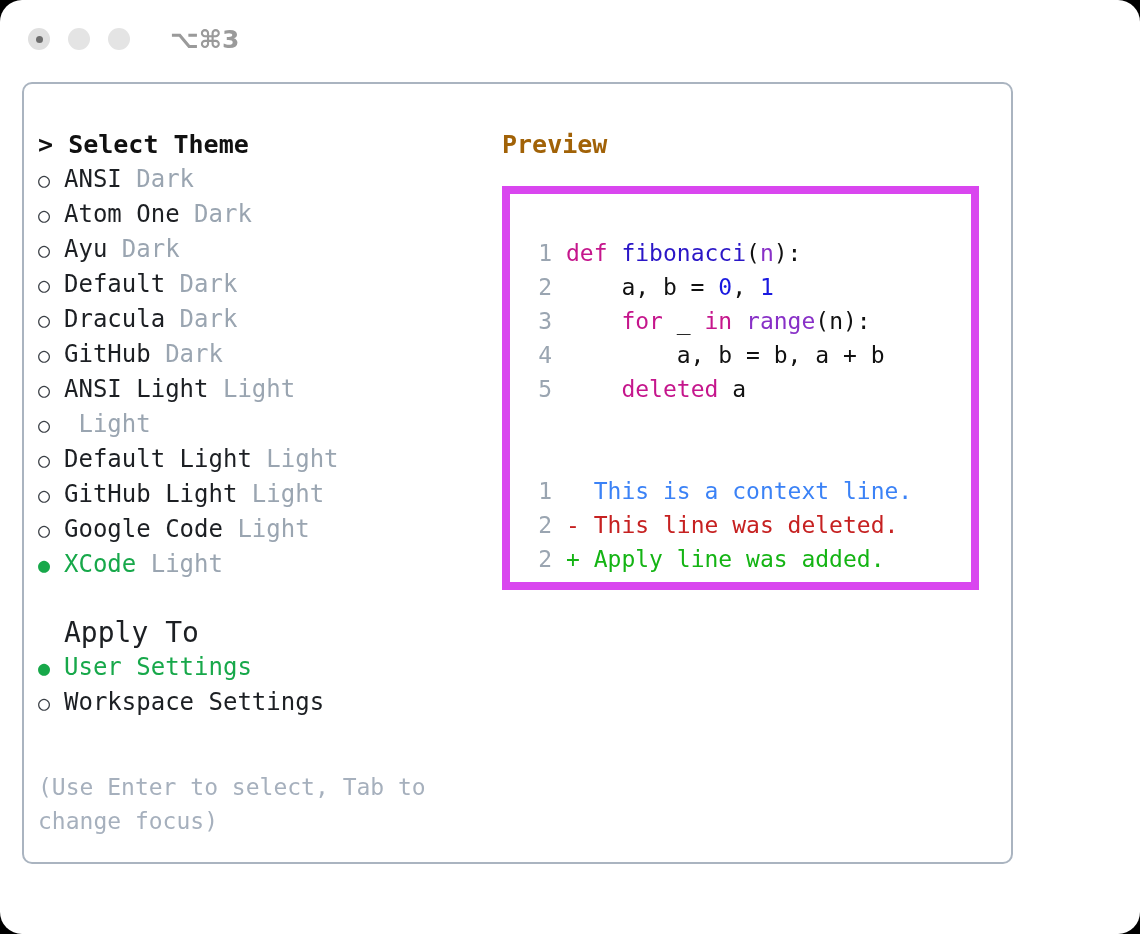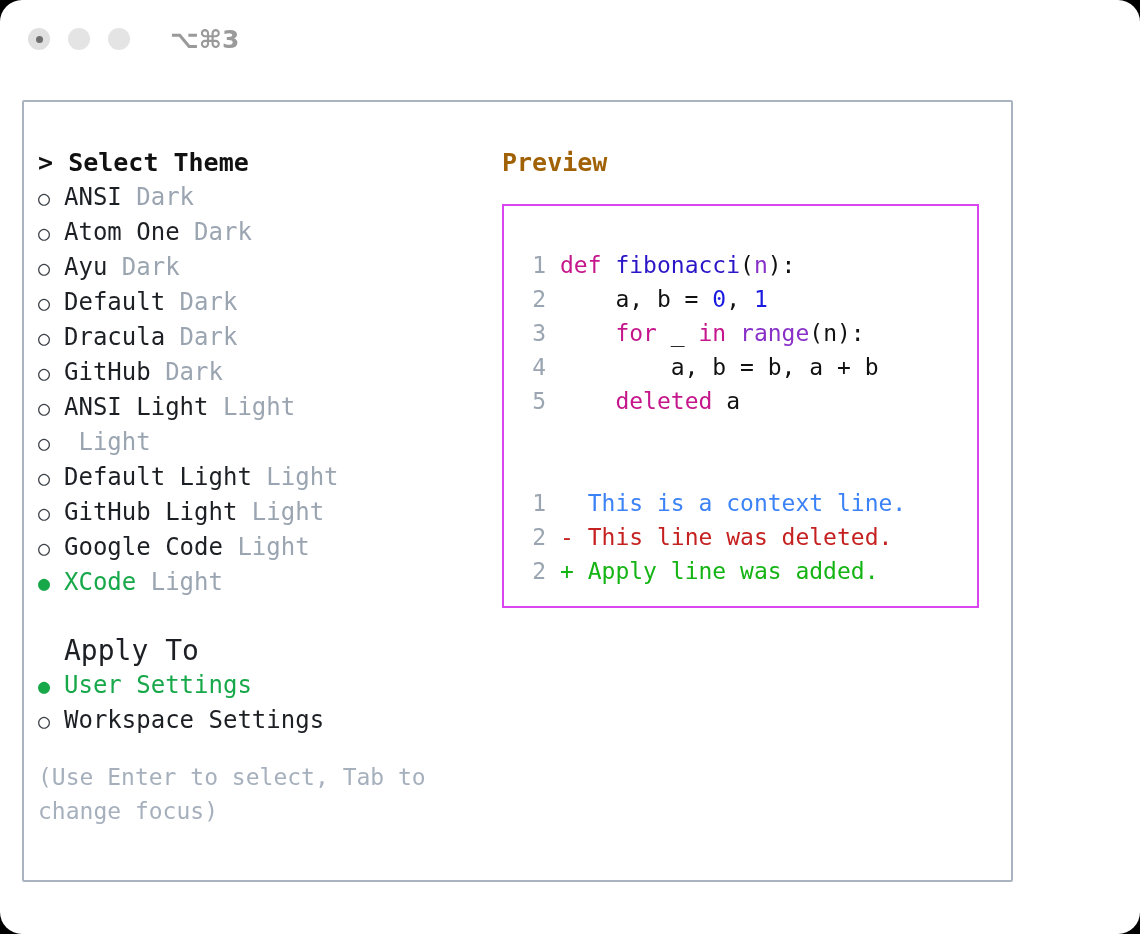--- a/index.html
+++ b/index.html
@@ -58,25 +58,25 @@
     color: #9a9a9a;
     font-size: 25px;
     font-weight: bold;
     letter-spacing: 0px;
     font-family: "DejaVu Sans", "Liberation Sans", sans-serif;
   }
   
   .panel {
     position: absolute;
     left: 22px;
-    top: 100px;
+    top: 82px;
     width: 991px;
     height: 782px;
     border: 2px solid #aab4c0;
-    border-radius: 2px;
+    border-radius: 10px;
     box-sizing: border-box;
     background: #ffffff;
   }
   .panel-inner {
     position: relative;
     width: 100%;
     height: 100%;
   }
   
   .left-col {
@@ -113,21 +113,21 @@
   .opt-badge { color: #9aa5b1; }
   .plain-head {
     font-size: 28px;
     color: #1c1f23;
     line-height: 34px;
     padding-left: 26px;
     white-space: pre;
   }
   .spacer-lg { height: 34px; }
   .hint {
-    margin-top: 22px;
+    margin-top: 50px;
     font-size: 23px;
     line-height: 34px;
     color: #a6b0bd;
     width: 410px;
   }
   
   .right-col {
     position: absolute;
     left: 478px;
     top: 44px;
@@ -136,21 +136,21 @@
   .preview-title {
     font-size: 25px;
     font-weight: bold;
     color: #a16207;
     line-height: 34px;
   }
   .preview-box {
     margin-top: 24px;
     width: 477px;
     height: 404px;
-    border: 2px solid #d946ef;
+    border: 8px solid #d946ef;
     box-sizing: border-box;
     background: #ffffff;
     padding: 42px 0 0 18px;
   }
   .code-line {
     font-size: 23px;
     line-height: 34px;
     white-space: pre;
   }
   .ln {

